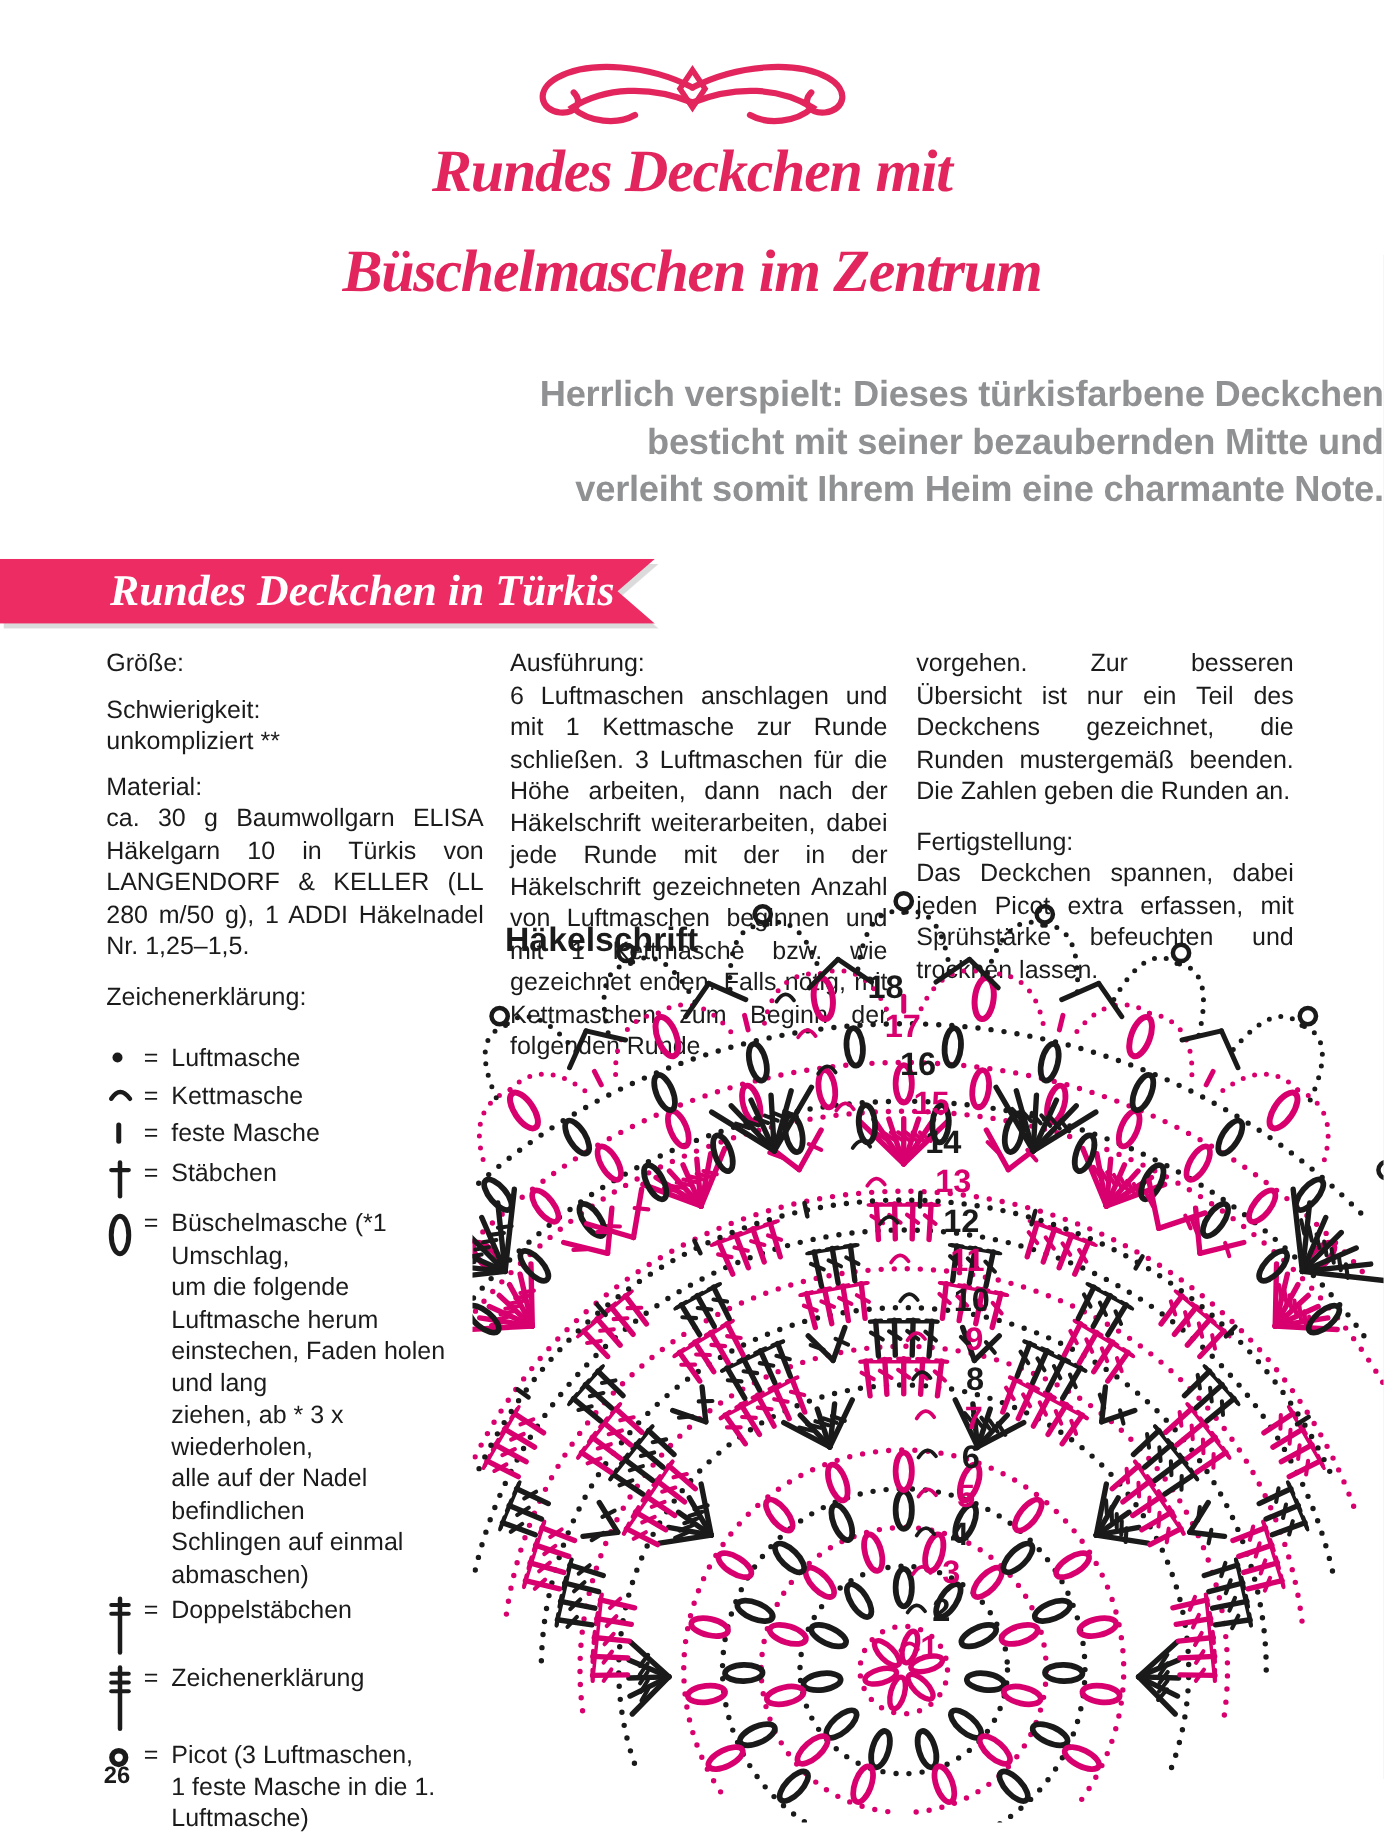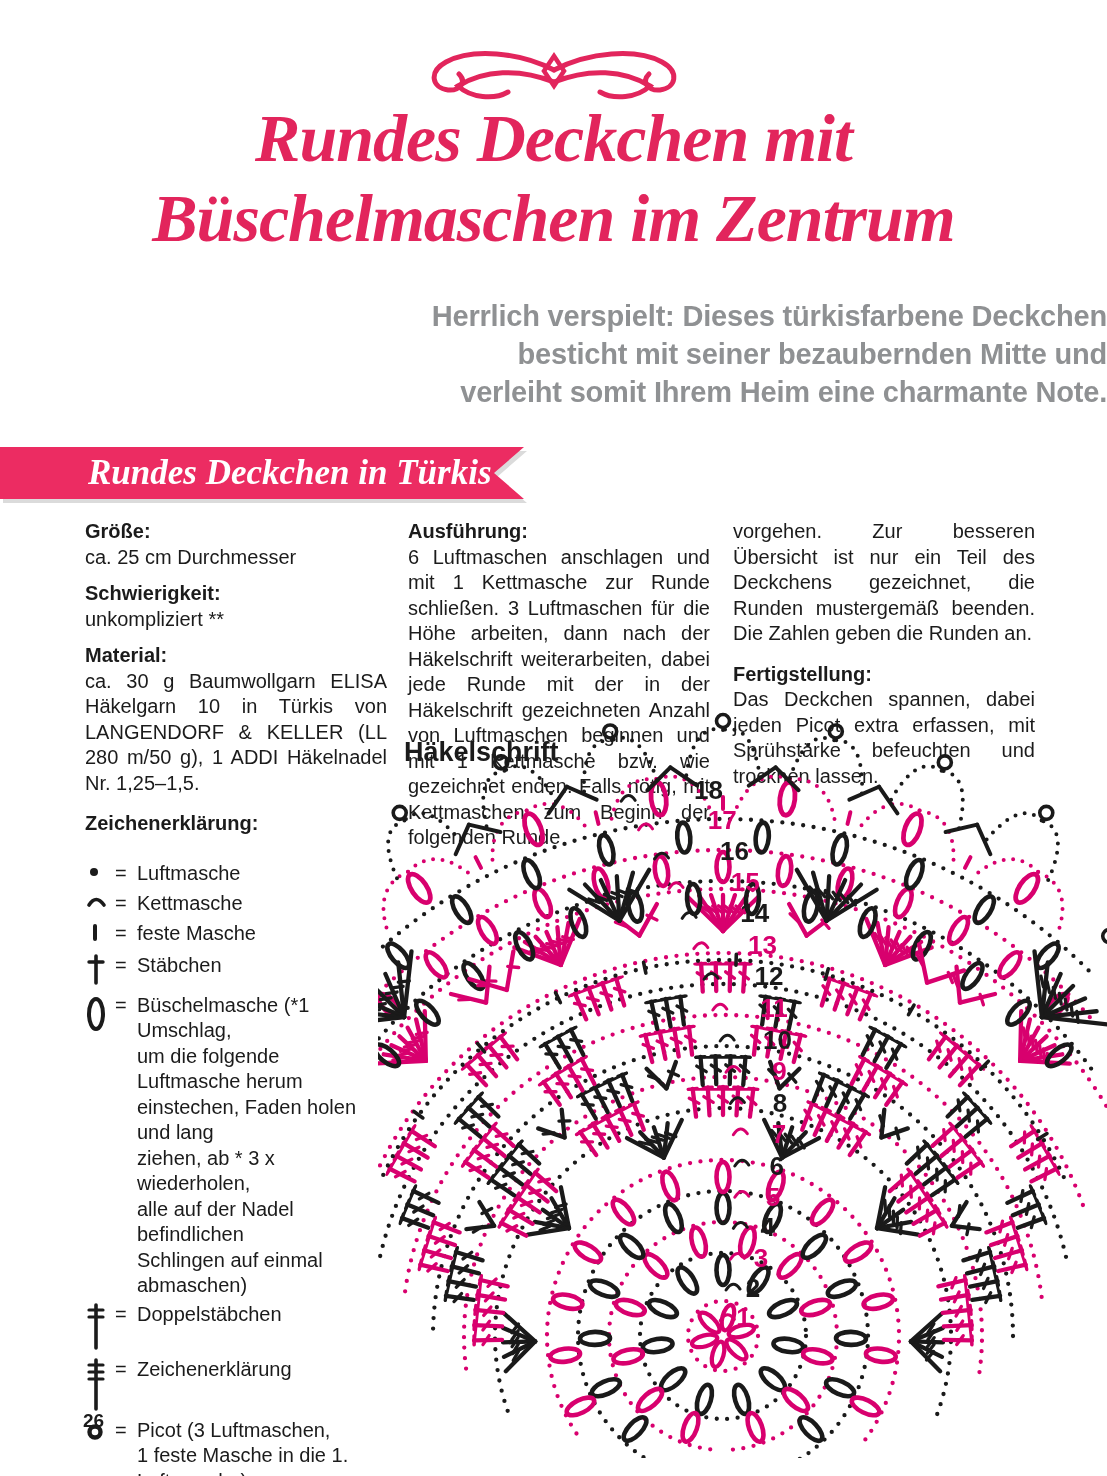--- a/index.html
+++ b/index.html
@@ -1,34 +1,34 @@
 <!DOCTYPE html>
 <html><head>
 <meta charset="utf-8">
 <style>
   html,body{margin:0;padding:0;background:#e9e9e9;}
   .page{position:relative;width:1107px;height:1476px;margin:0 auto;background:#ffffff;
         font-family:"Liberation Sans",sans-serif;color:#1b1b1b;overflow:hidden;}
   .flourish{position:absolute;top:40px;left:0;right:0;display:flex;justify-content:center;}
   .title{position:absolute;top:98px;left:0;right:0;text-align:center;
          font-family:"Liberation Serif",serif;font-style:italic;font-weight:bold;
-         font-size:68px;line-height:80px;color:#e2255c;letter-spacing:-1px;}
+         font-size:48px;line-height:80px;color:#e2255c;letter-spacing:-1px;}
   .subtitle{position:absolute;top:297px;left:0;right:0;text-align:right;
             font-size:29px;line-height:38px;color:#8f9193;font-weight:bold;
             letter-spacing:-0.2px;white-space:pre-line;}
   .ribbon{position:absolute;top:447px;left:0;width:524px;height:52px;
           filter:drop-shadow(3px 4px 0 rgba(0,0,0,0.14));}
   .ribbon-inner{width:100%;height:100%;background:#ec2c62;box-sizing:border-box;
           clip-path:polygon(0 0,100% 0,calc(100% - 30px) 50%,100% 100%,0 100%);
           display:flex;align-items:center;padding-left:88px;}
   .ribbon-inner span{font-family:"Liberation Serif",serif;font-style:italic;font-weight:bold;
           font-size:35px;color:#fff;}
   .col{position:absolute;top:519px;width:302px;font-size:20px;line-height:25.5px;text-align:justify;}
   .col1{left:85px}.col2{left:408px}.col3{left:733px}
-  .h{font-weight:bold;text-align:left;}
+  .h{font-weight:normal;text-align:left;}
   .block{margin-bottom:11px;}
   .blockgap{margin-bottom:15px;}
   .lrow{display:flex;align-items:flex-start;margin-bottom:3px;text-align:left;}
   .licon{flex:0 0 30px;display:flex;justify-content:flex-start;}
   .leq{flex:0 0 22px;}
   .ltxt{white-space:pre-line;flex:1;}
   .hs-label{position:absolute;left:404px;top:737px;font-weight:bold;font-size:27px;}
   #chart{position:absolute;left:378px;top:688px;}
   .pagenum{position:absolute;left:83px;top:1410px;font-size:19px;font-weight:bold;}
   svg{display:block;}
@@ -62,21 +62,20 @@
 
   <div class="ribbon">
     <div class="ribbon-inner">
       <span>Rundes Deckchen in Türkis</span>
     </div>
   </div>
 
   <div class="col col1">
     <div class="block">
       <div class="h">Größe:</div>
-      <div style="text-align:left">ca. 25 cm Durchmesser</div>
     </div>
     <div class="block">
       <div class="h">Schwierigkeit:</div>
       <div style="text-align:left">unkompliziert **</div>
     </div>
     <div class="blockgap">
       <div class="h">Material:</div>
       <div>ca. 30 g Baumwollgarn ELISA Häkelgarn 10 in Türkis von LANGENDORF &amp; KELLER (LL 280 m/50 g), 1 ADDI Häkelnadel Nr. 1,25–1,5.</div>
     </div>
     <div class="h" style="margin-bottom:24px">Zeichenerklärung:</div>

